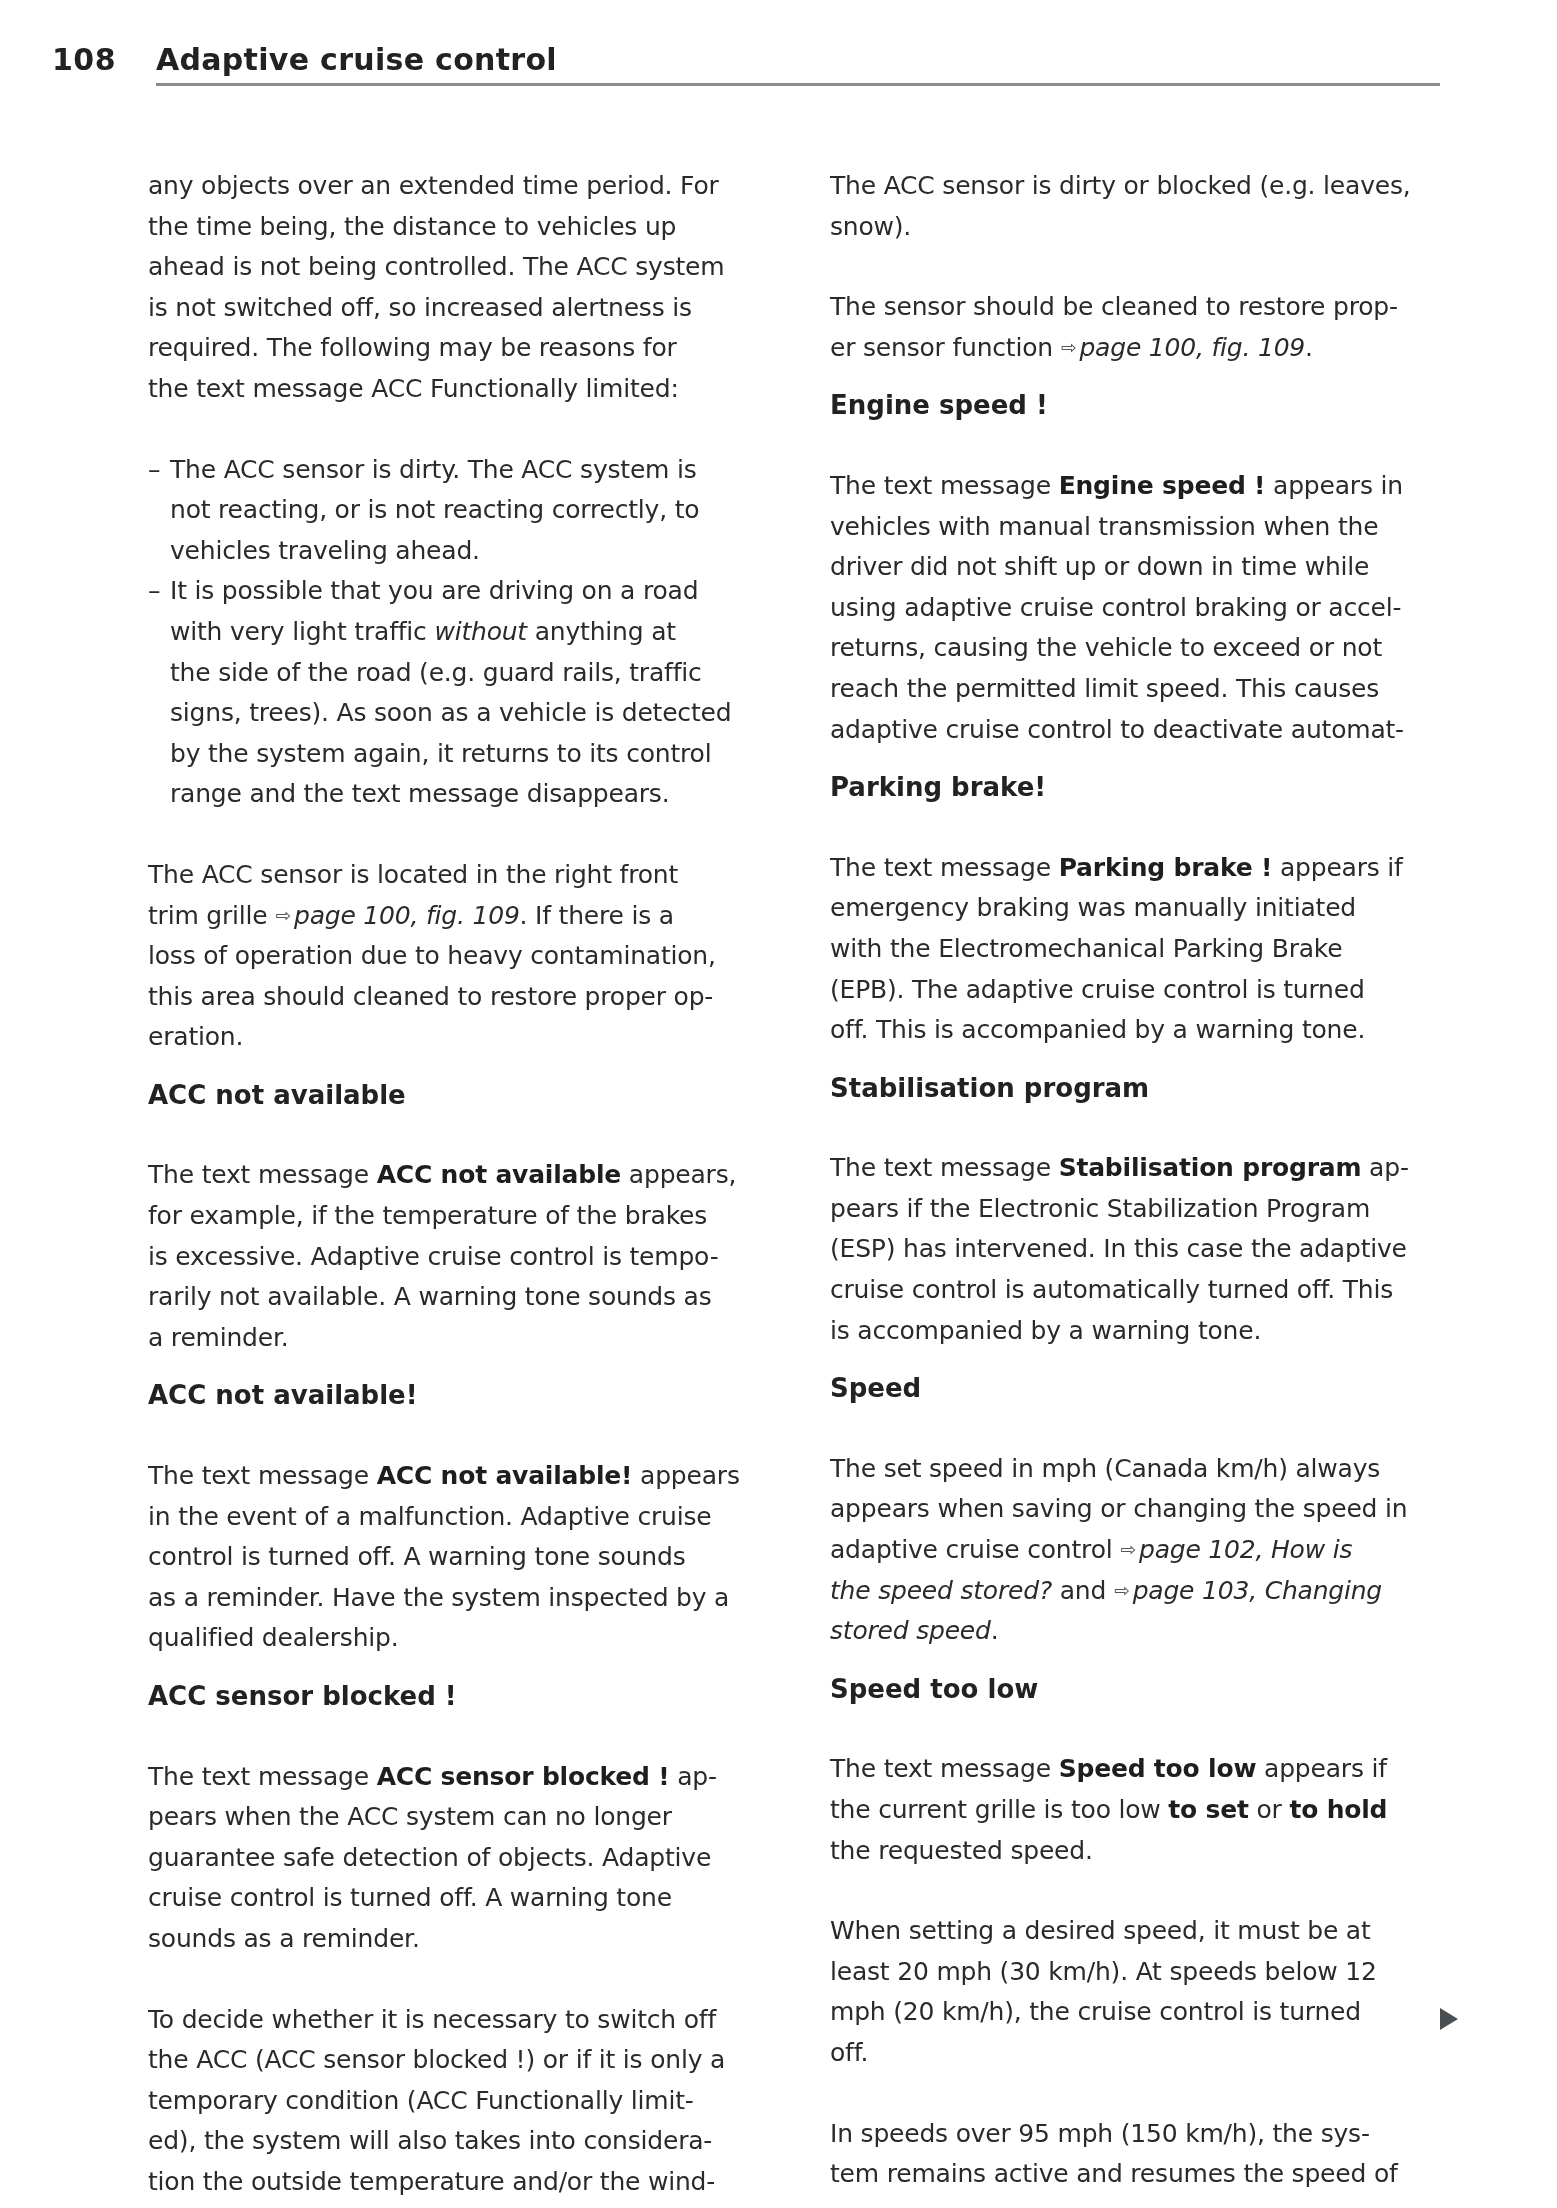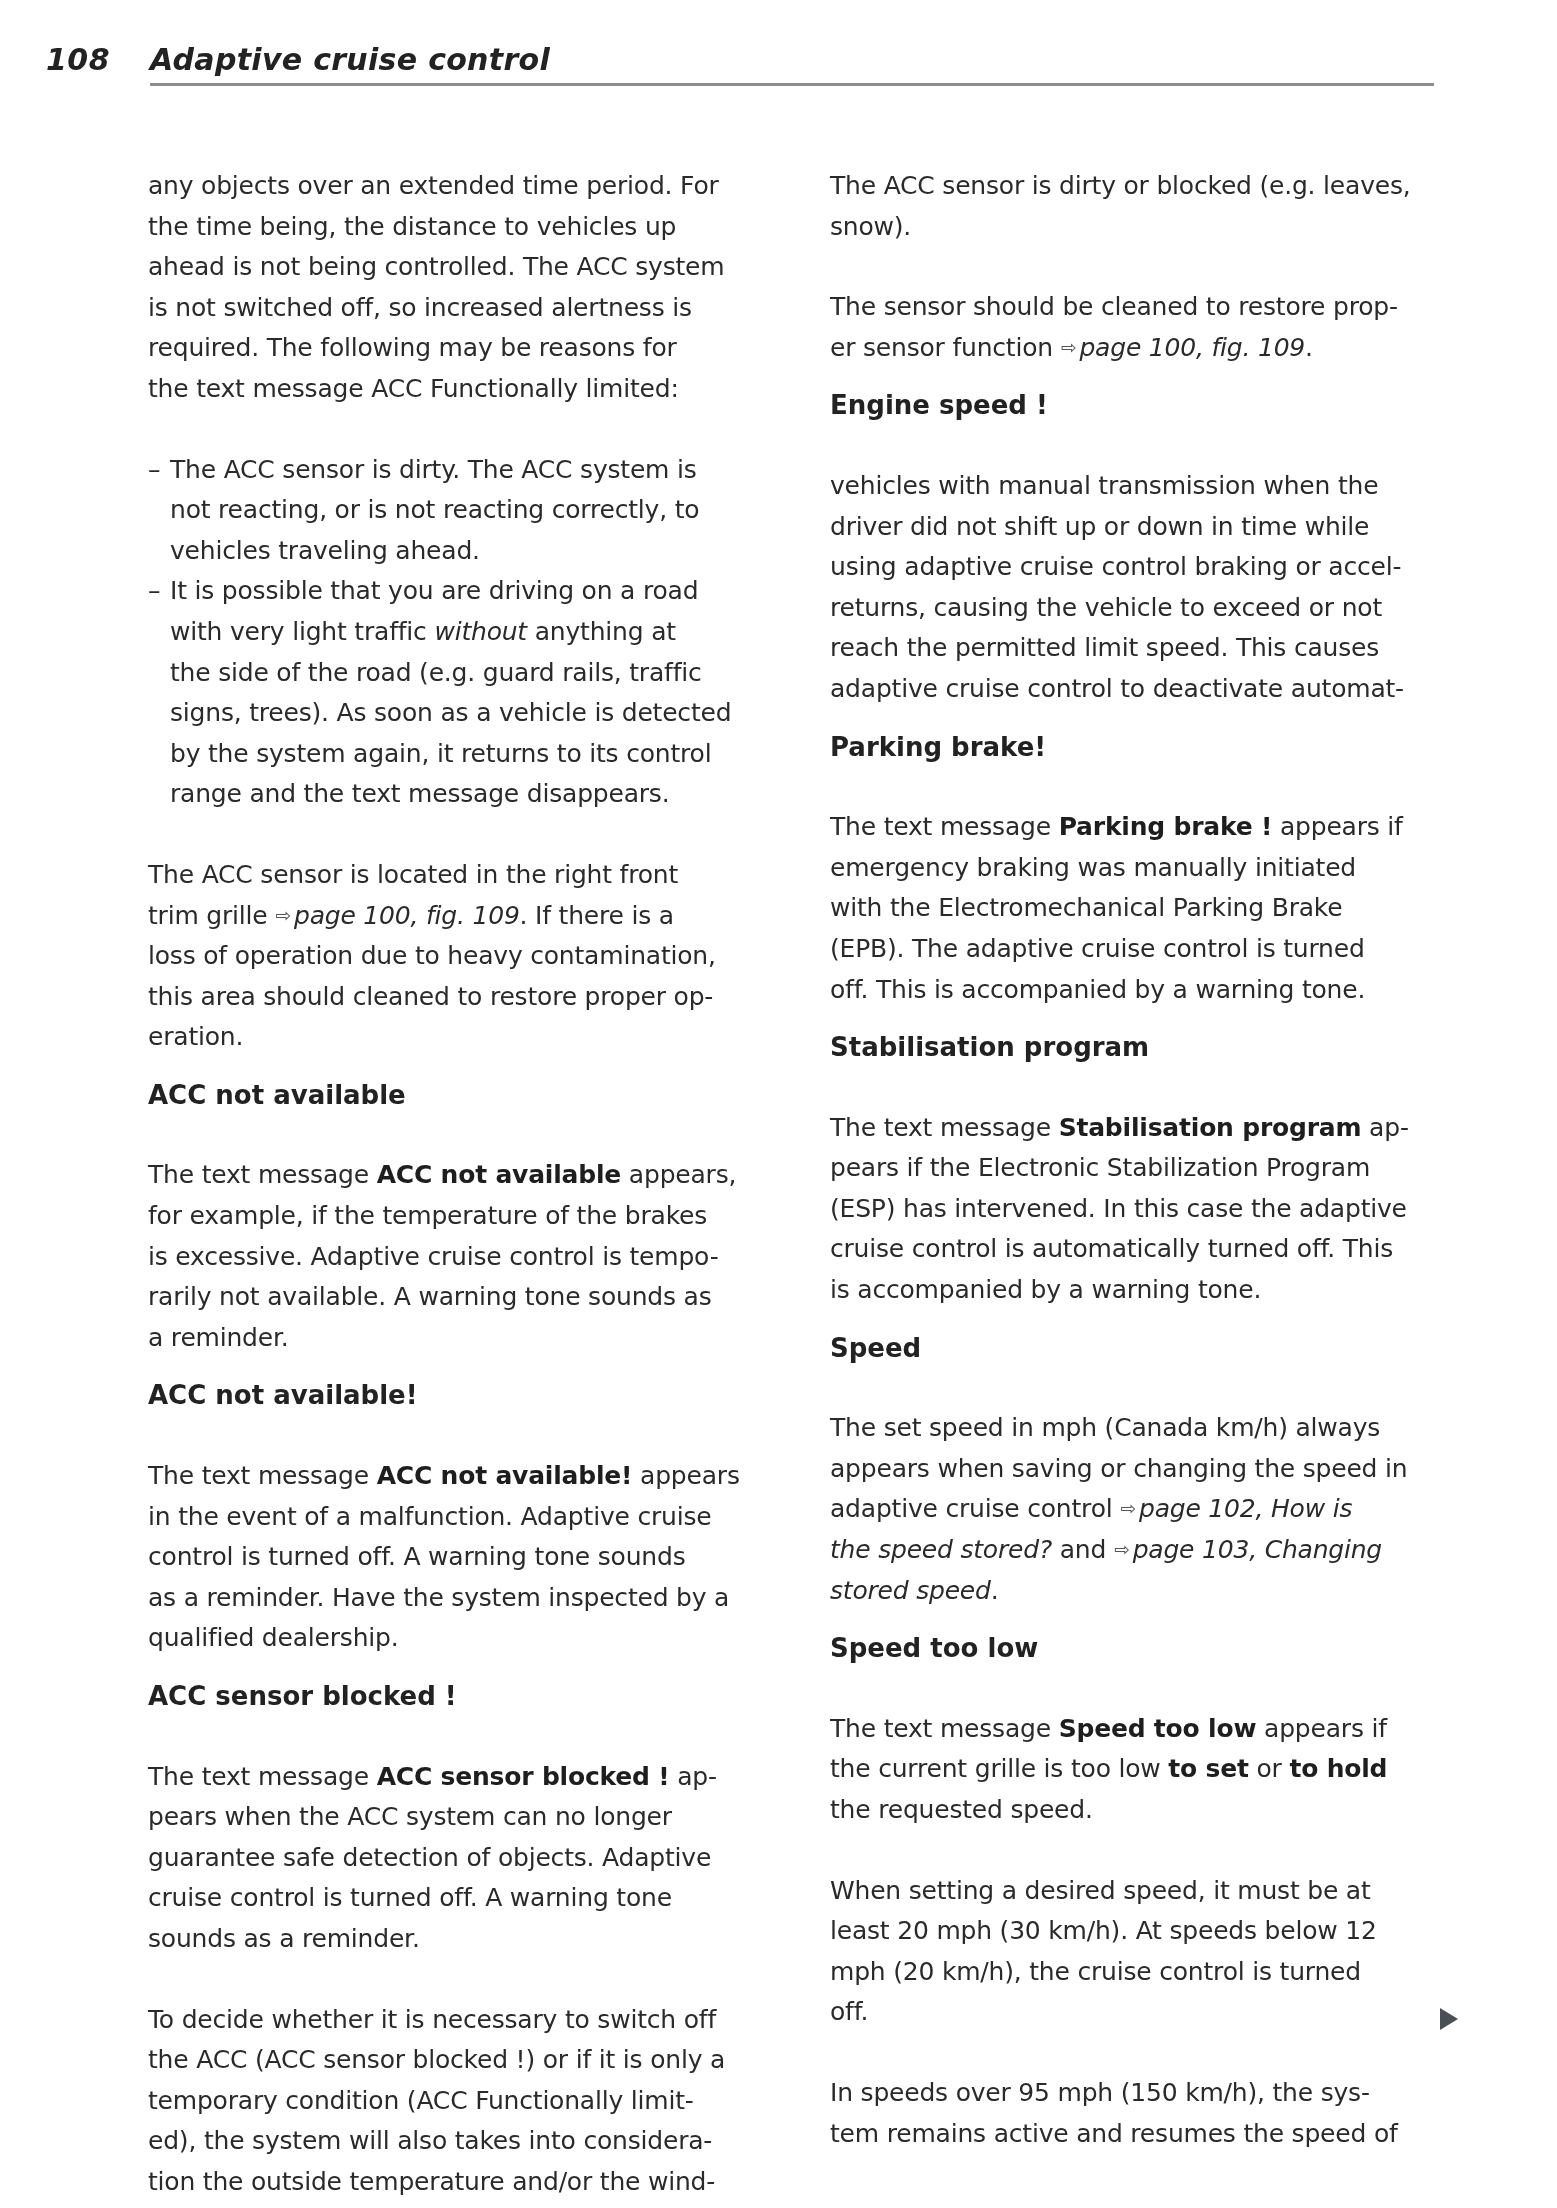--- a/index.html
+++ b/index.html
@@ -1,21 +1,21 @@
 <!DOCTYPE html>
 <html><head>
 <meta charset="utf-8">
 <style>
   html, body { margin: 0; padding: 0; background: #ffffff; }
   body {
     width: 1557px; height: 2208px; position: relative; overflow: hidden;
     font-family: "DejaVu Sans", "Liberation Sans", sans-serif;
     color: #2a2a2a;
   }
-  .page-header { position: absolute; left: 2px; top: 0; width: 1412px; height: 100px; font-style: italic; }
+  .page-header { position: absolute; left: 8px; top: 0; width: 1412px; height: 100px; }
   .page-number {
     position: absolute; left: 44px; top: 42px;
     font-size: 30px; font-weight: bold; color: #222; letter-spacing: 0.5px;
   }
   .chapter-title {
     position: absolute; left: 148px; top: 42px;
     font-size: 30px; font-weight: bold; color: #222; letter-spacing: 0.3px;
   }
   .header-rule {
     position: absolute; left: 148px; top: 83px; width: 1284px; height: 3px;
@@ -123,20 +123,21 @@
     <div class="para">
       <div class="line first"><span>The ACC sensor is dirty or blocked (e.g. leaves,</span></div>
       <div class="line"><span>snow).</span></div>
     </div>
     <div class="para">
       <div class="line first"><span>The sensor should be cleaned to restore prop-</span></div>
       <div class="line"><span>er sensor function </span><span class="ref-arrow">⇨</span><span class="i">page 100, fig. 109</span><span>.</span></div>
     </div>
     <div class="heading">Engine speed !</div>
     <div class="para">
+      <div class="line first"><span>The text message </span><span class="b">Engine speed !</span><span> appears in</span></div>
       <div class="line"><span>vehicles with manual transmission when the</span></div>
       <div class="line"><span>driver did not shift up or down in time while</span></div>
       <div class="line"><span>using adaptive cruise control braking or accel-</span></div>
       <div class="line"><span>returns, causing the vehicle to exceed or not</span></div>
       <div class="line"><span>reach the permitted limit speed. This causes</span></div>
       <div class="line"><span>adaptive cruise control to deactivate automat-</span></div>
     </div>
     <div class="heading">Parking brake!</div>
     <div class="para">
       <div class="line first"><span>The text message </span><span class="b">Parking brake !</span><span> appears if</span></div>

